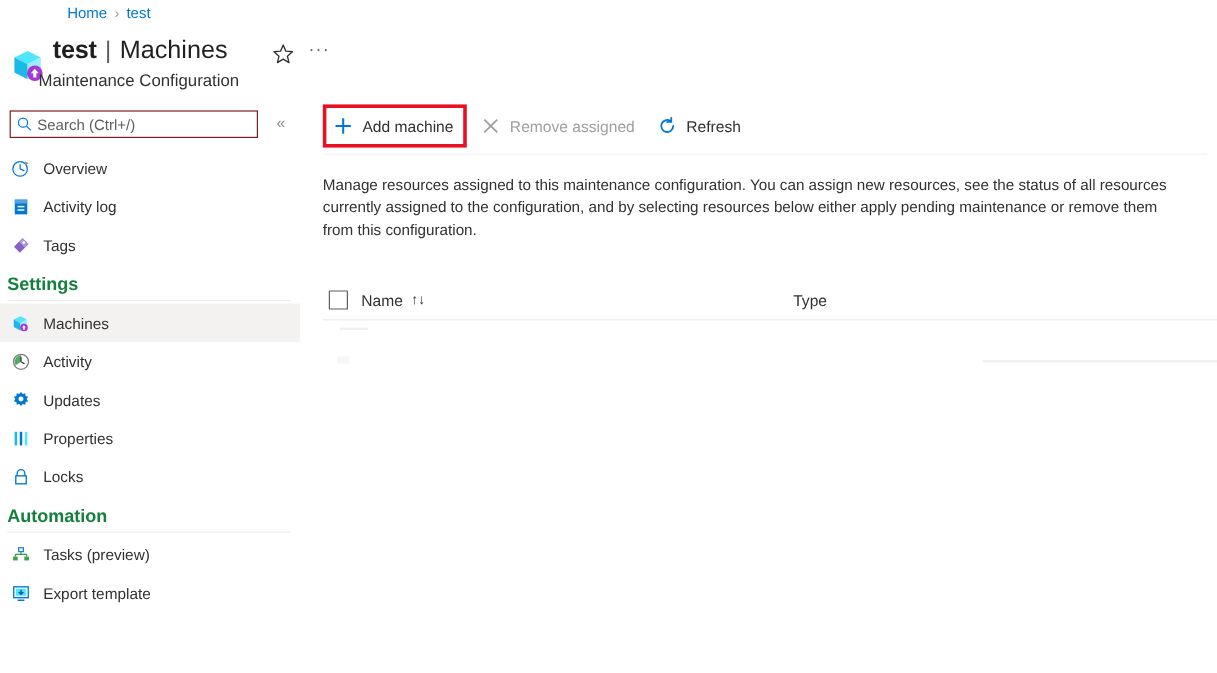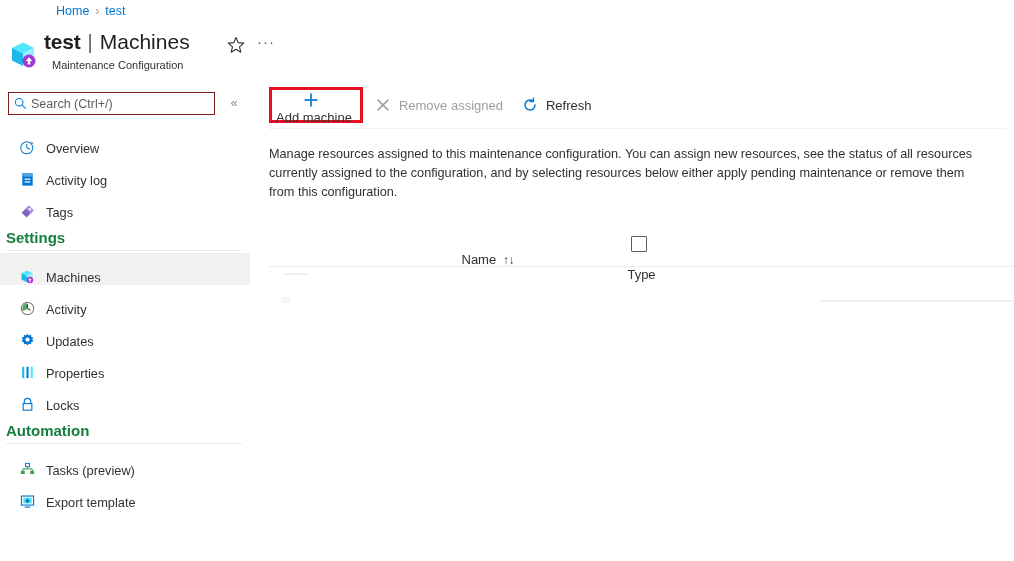--- a/index.html
+++ b/index.html
@@ -77,22 +77,22 @@
     width: 20px; height: 20px;
     color: #605e5c;
     font-size: 15px;
     line-height: 14px;
     text-align: center;
     cursor: pointer;
     letter-spacing: 1px;
   }
   .subtitle {
     position: absolute;
-    left: 52px; top: 33px;
-    font-size: 11px;
+    left: 32px; top: 33px;
+    font-size: 14px;
     color: #323130;
   }
 
   
   .sidebar {
     position: absolute;
     left: 0; top: 88px;
     width: 250px; height: 473px;
   }
   .search-wrap {
@@ -123,23 +123,23 @@
     width: 18px; height: 18px;
     color: #8a8886;
     font-size: 13px;
     text-align: center;
     line-height: 18px;
     cursor: pointer;
   }
 
   .nav-list { position: absolute; left: 0; top: 36px; width: 250px; }
   .nav-item {
-    display: flex; align-items: flex-end;
+    display: flex; align-items: center;
     height: 32px;
-    padding-left: 16px;
+    padding-left: 6px;
     cursor: pointer;
     font-size: 12.8px;
     color: #323130;
   }
   .nav-item.selected { background: #f3f2f1; }
   .nav-ico {
     width: 22px; height: 18px;
     display: flex; align-items: center; justify-content: center;
     margin-right: 8px;
     flex: 0 0 22px;
@@ -185,21 +185,21 @@
     width: 20px; height: 20px;
     display: flex; align-items: center; justify-content: center;
     margin-right: 6px;
     flex: 0 0 20px;
   }
   .tb-highlight {
     border: 3px solid #e81123;
     padding: 0;
     margin-right: 4px;
   }
-  .tb-highlight .tb-btn { padding: 0 8px 0 4px; flex-direction: column; }
+  .tb-highlight .tb-btn { padding: 0 8px 0 4px; }
 
   .toolbar-rule {
     position: absolute;
     left: 19px; top: 40px;
     width: 737px; height: 1px;
     background: #f3f2f1;
   }
 
   .desc {
     position: absolute;
@@ -208,21 +208,20 @@
     font-size: 12.7px;
     line-height: 19px;
     color: #323130;
   }
 
   
   .table { position: absolute; left: 19px; top: 148px; width: 745px; }
   .thead {
     display: flex; align-items: center;
     height: 28px;
-    flex-direction: column;
   }
   .th-check {
     width: 32px;
     display: flex; align-items: center;
     padding-left: 5px;
   }
   .chk {
     width: 16px; height: 16px;
     border: 1px solid #605e5c;
     background: #fff;

